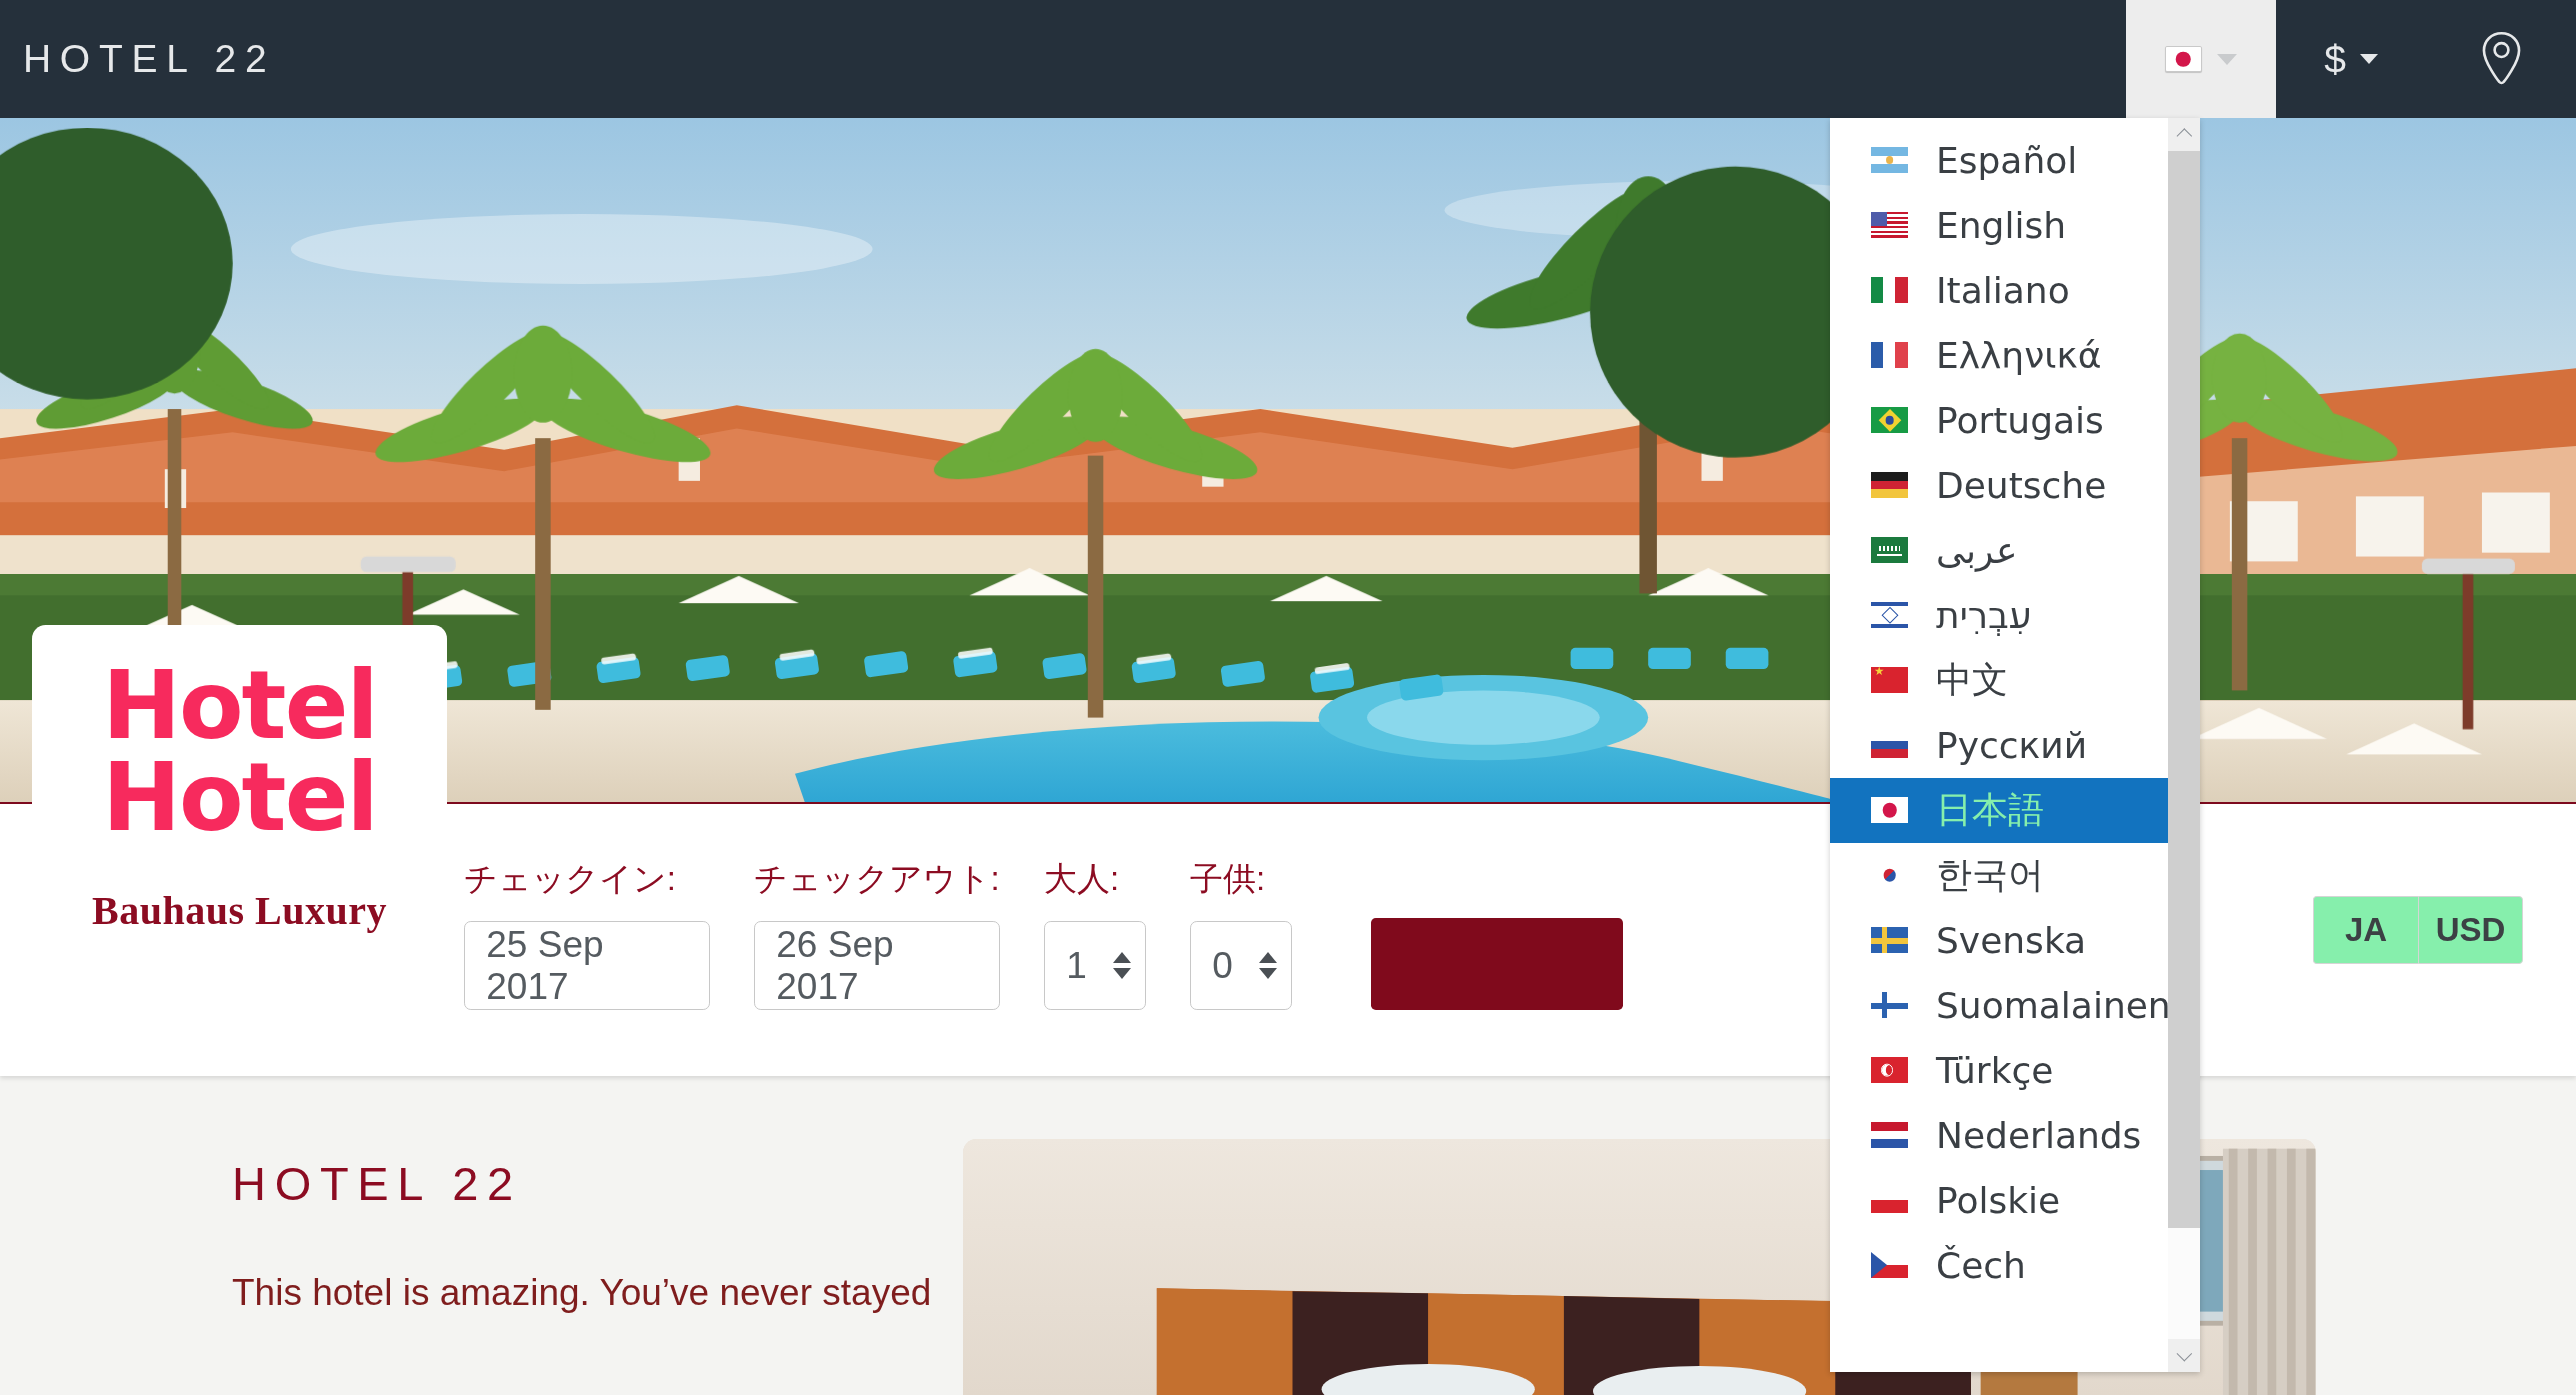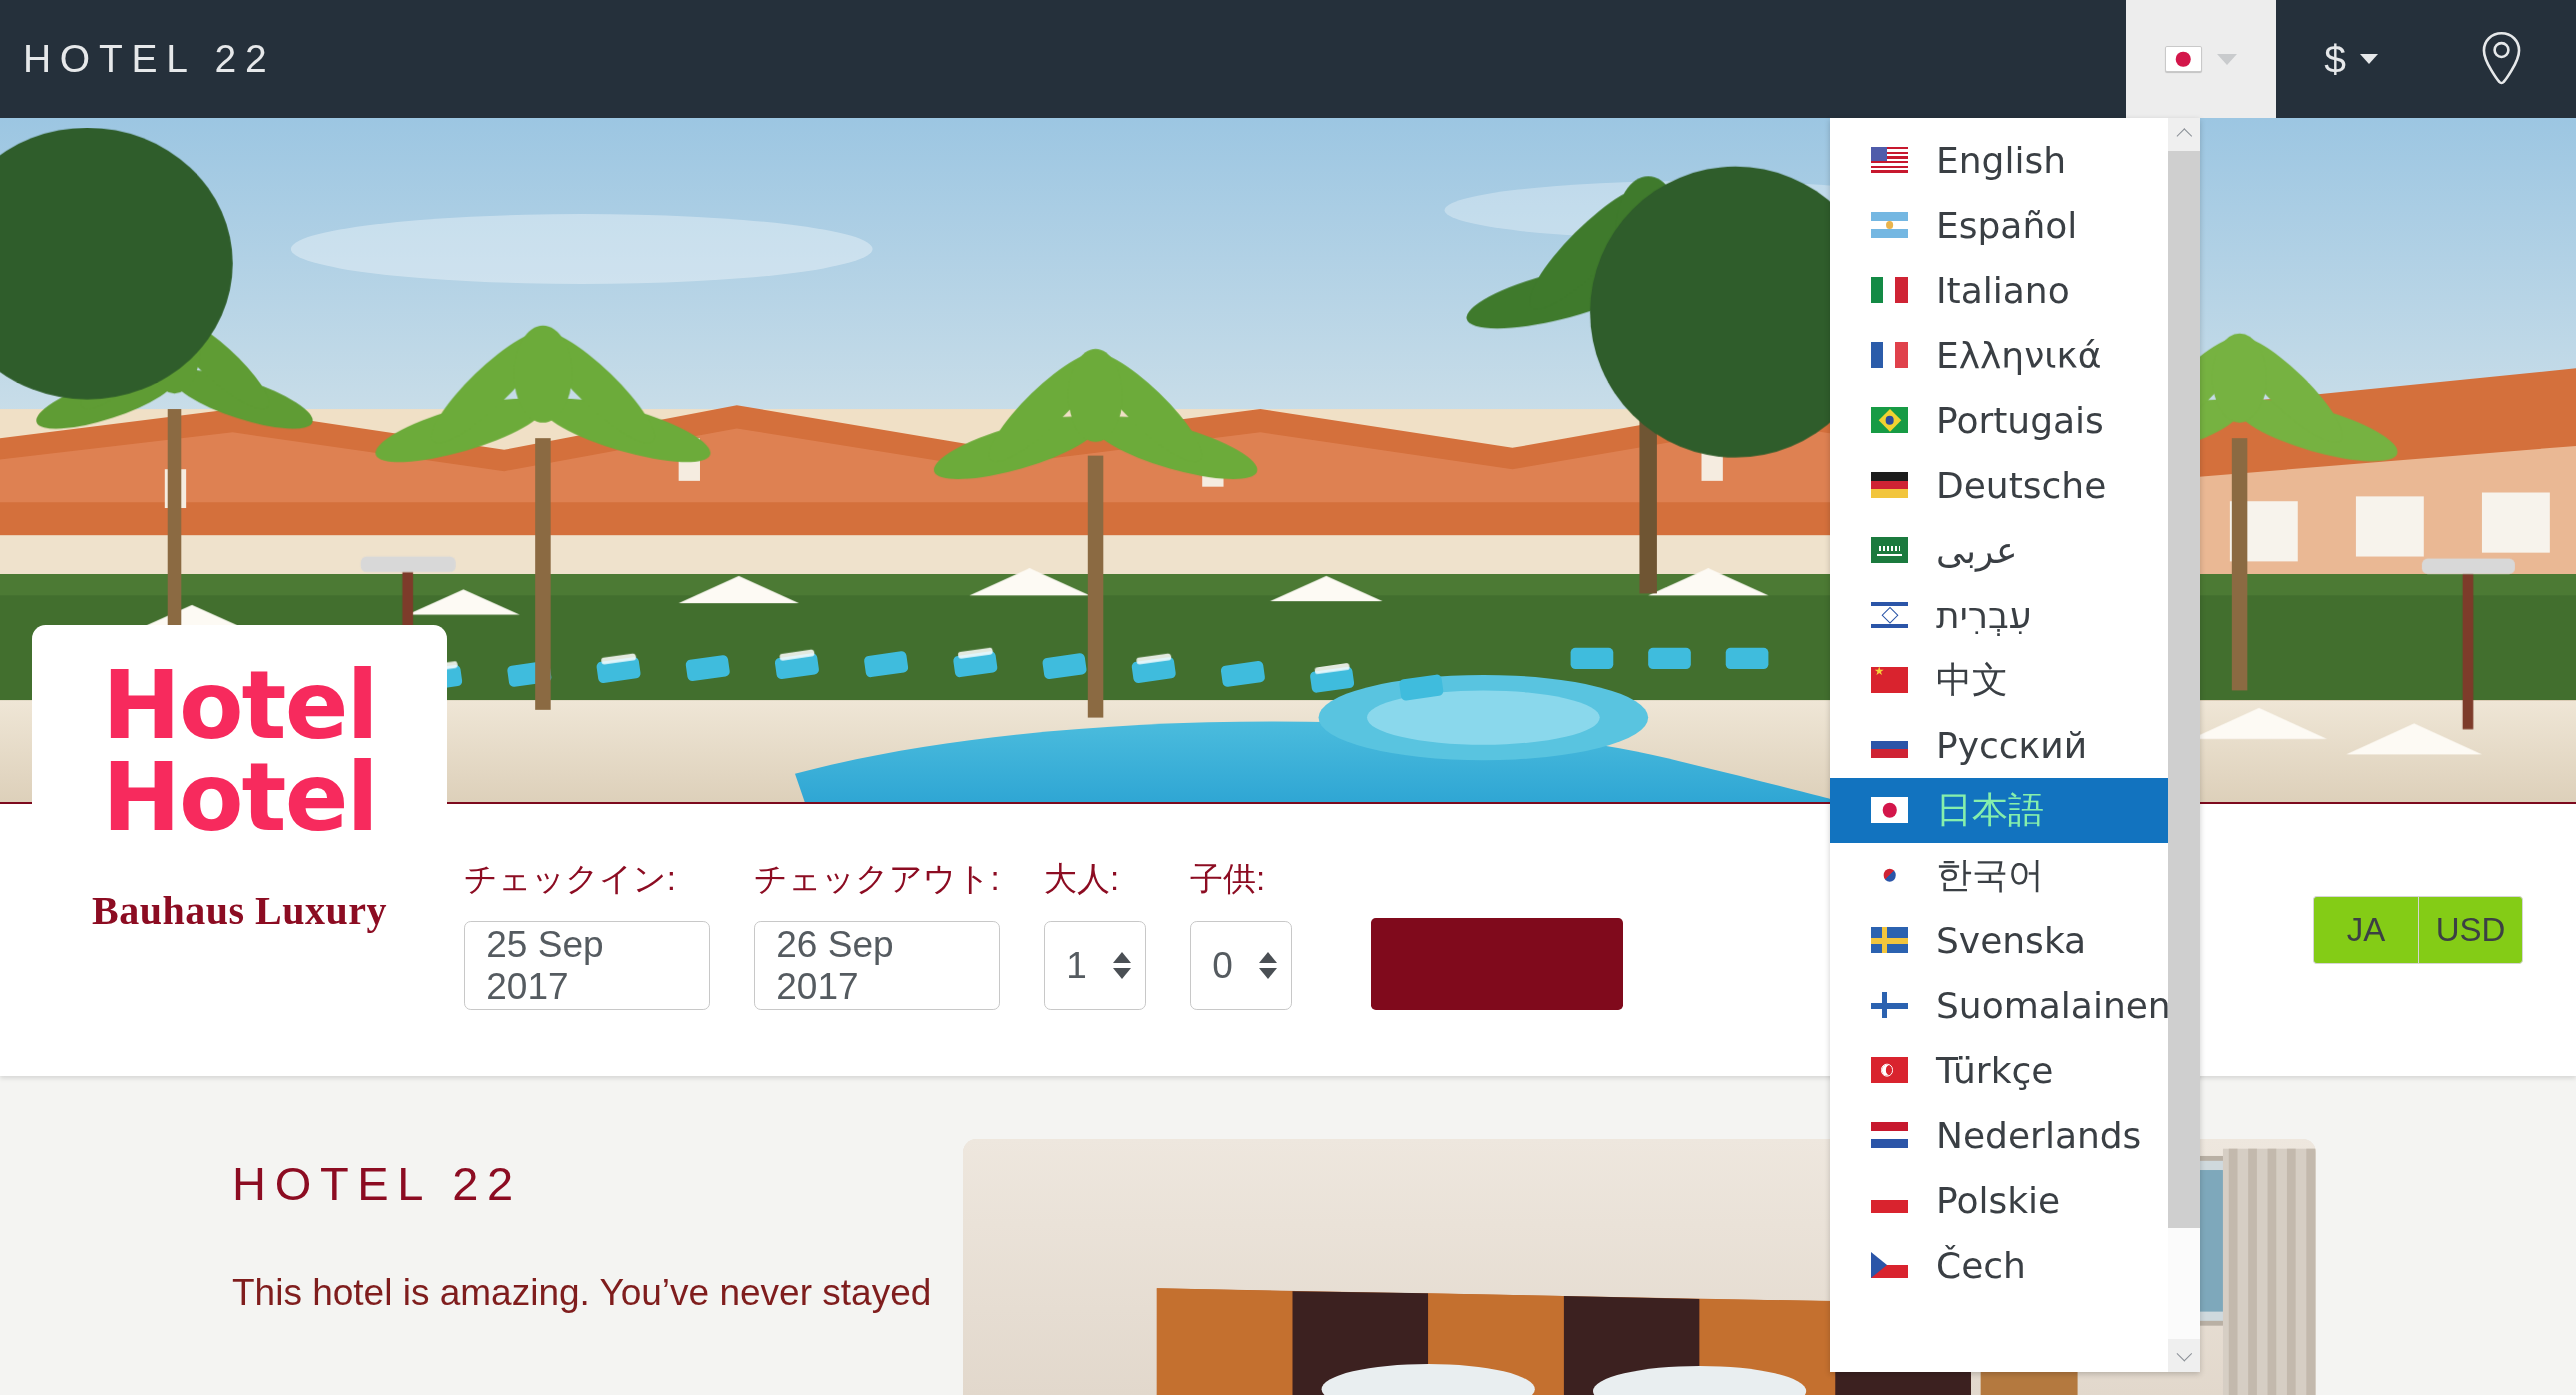--- a/index.html
+++ b/index.html
@@ -174,25 +174,26 @@
   }
 
   .pill-group {
     position: absolute; right: 53px; top: 92px;
     display: flex;
     z-index: 11;
   }
   .pill {
     min-width: 105px; height: 68px;
     border: 1.9px solid #d5d5d5;
-    background: #84cc16;
+    background: #86efac;
     color: #3c4044;
     font-size: 33px;
     display: flex; align-items: center; justify-content: center;
     cursor: pointer;
+    font-weight: bold;
   }
   .pill:first-child { border-right: none; border-radius: 3.9px 0 0 3.9px; }
   .pill:last-child { border-radius: 0 3.9px 3.9px 0; }
 
   
   .content {
     position: absolute; top: 1076px; left: 0;
     width: 2576px; height: 319px;
     background: #f4f4f2;
     z-index: 4;
@@ -608,26 +609,26 @@
         <ellipse cx="760" cy="260" rx="110" ry="26" fill="#e9eef0"></ellipse>
 
         <rect x="1050" y="208" width="100" height="56" fill="#b4793f"></rect>
       </svg>
     </div>
   </div>
 
   <div class="dropdown">
     <div class="dd-list" id="dd-list">
         <div class="dd-item">
+          <span class="fl fl-ar"></span>
+          <span class="dd-label">Español</span>
+        </div>
+        <div class="dd-item">
           <span class="fl fl-us"></span>
           <span class="dd-label">English</span>
-        </div>
-        <div class="dd-item">
-          <span class="fl fl-ar"></span>
-          <span class="dd-label">Español</span>
         </div>
         <div class="dd-item">
           <span class="fl fl-it"></span>
           <span class="dd-label">Italiano</span>
         </div>
         <div class="dd-item">
           <span class="fl fl-fr"></span>
           <span class="dd-label">Ελληνικά</span>
         </div>
         <div class="dd-item">

